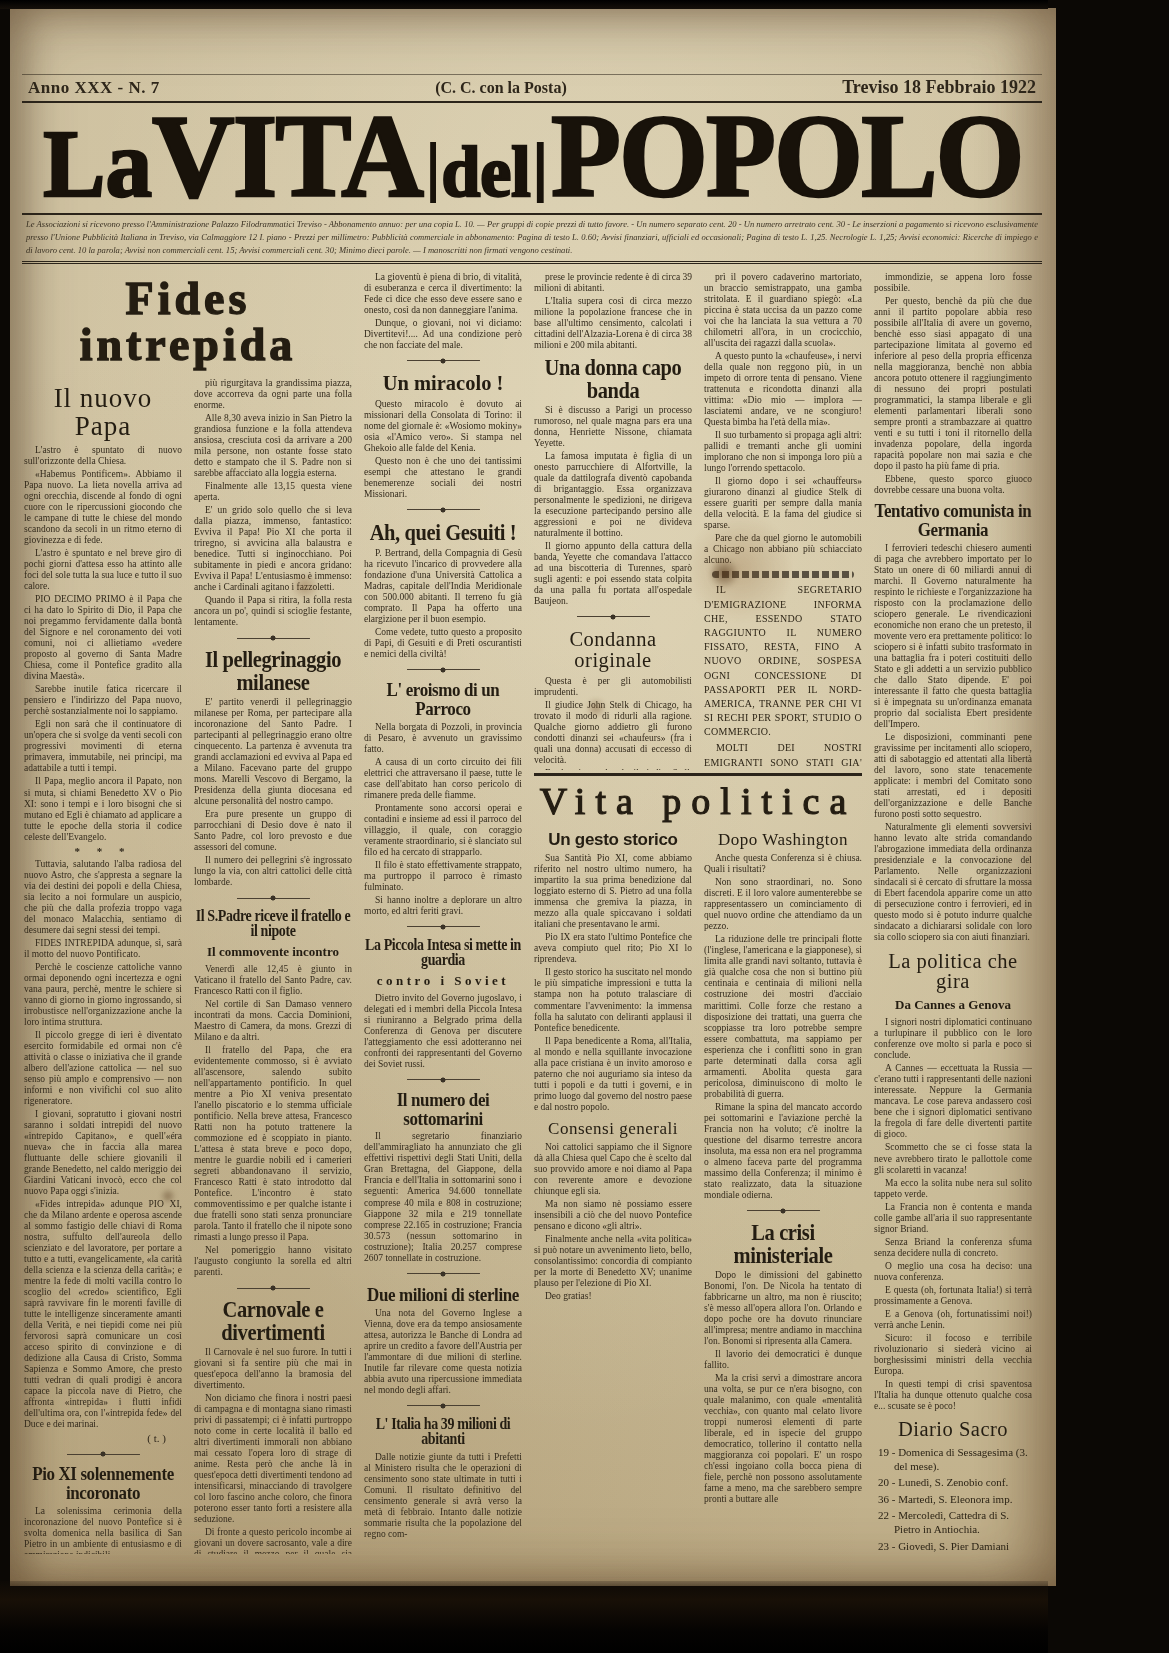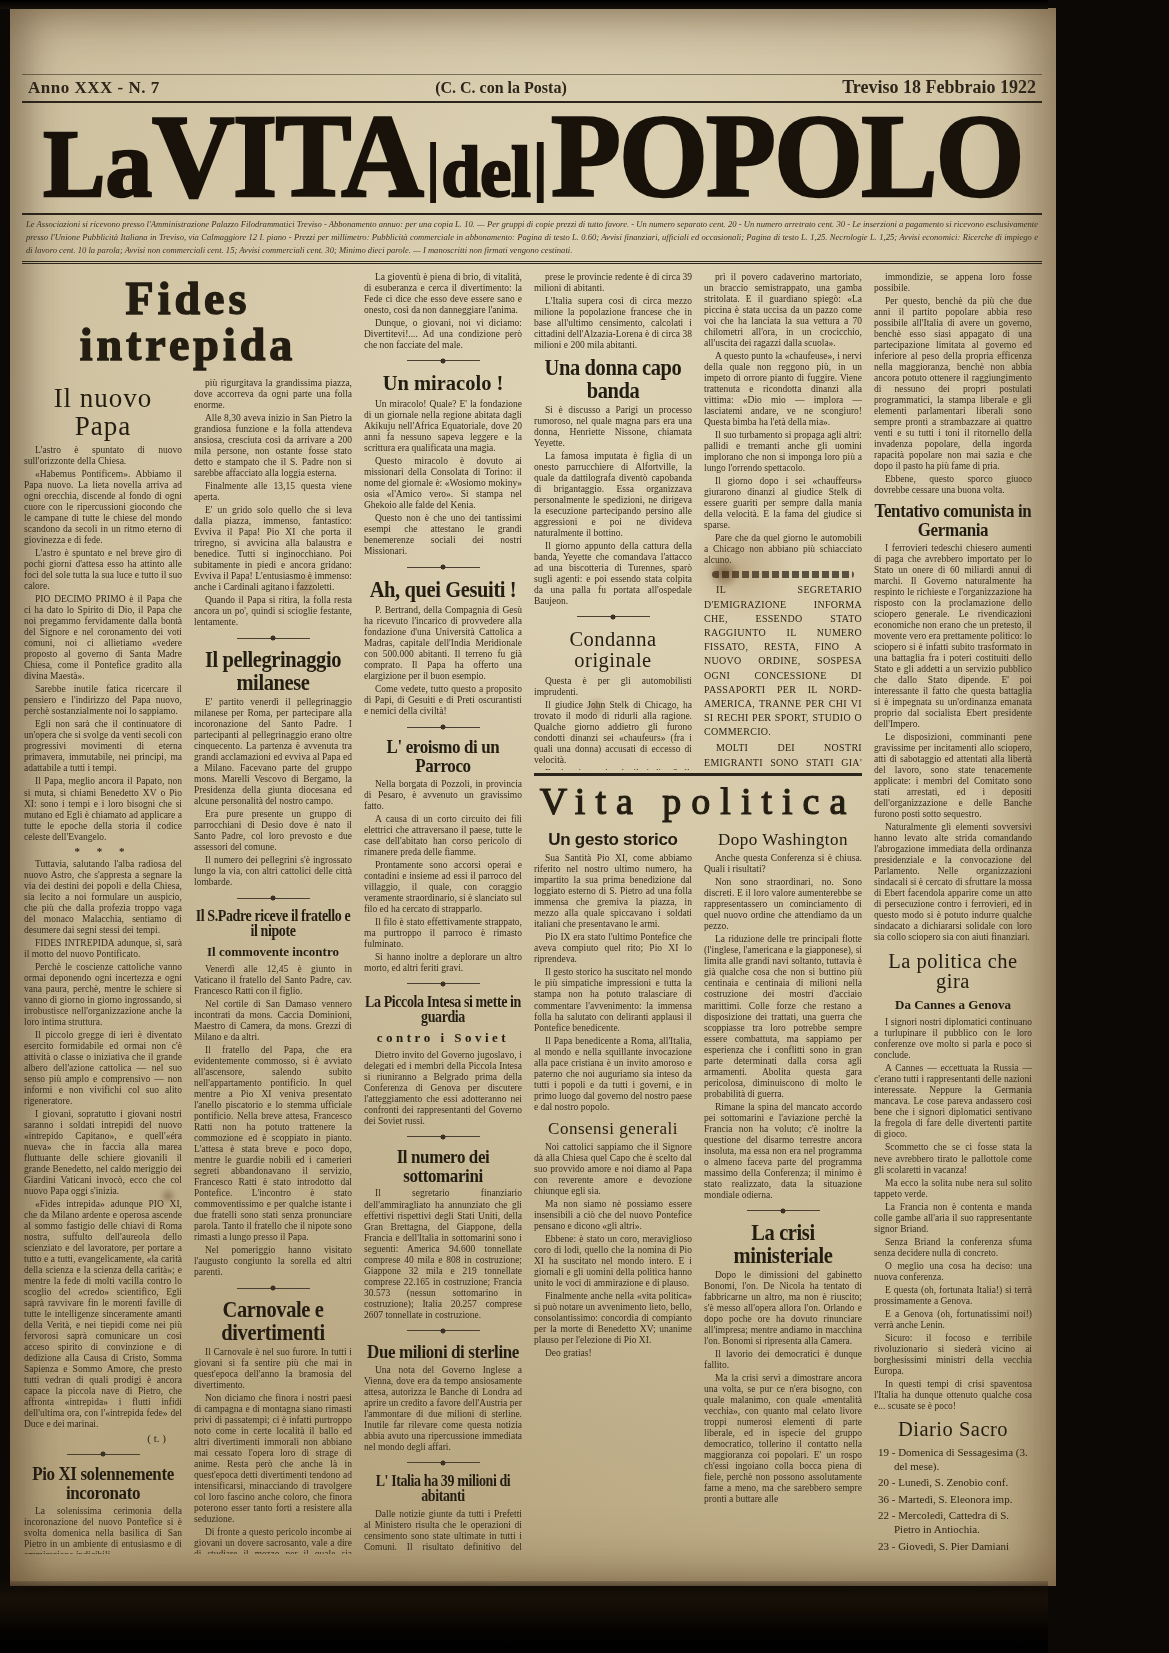--- a/index.html
+++ b/index.html
@@ -154,21 +154,20 @@
               <div class="para">Di fronte a questo pericolo incombe ai giovani un dovere sacrosanto, vale a dire di studiare il mezzo per il quale sia possibile impedire gli effetti dannosissimi di tutte quelle iniziative, che col pretesto della allegria deturpano il candore di tanta gioventù.</div>
             </div>
         </div>
       </div>
 
       <div class="col">
           <div class="para">La gioventù è piena di brio, di vitalità, di esuberanza e cerca il divertimento: la Fede ci dice che esso deve essere sano e onesto, così da non danneggiare l'anima.</div>
           <div class="para">Dunque, o giovani, noi vi diciamo: Divertitevi!.... Ad una condizione però che non facciate del male.</div>
           <div class="orn"></div>
           <div class="hl sz-lg">Un miracolo !</div>
-          <div class="para">Un miracolo! Quale? E' la fondazione di un giornale nella regione abitata dagli Akikuju nell'Africa Equatoriale, dove 20 anni fa nessuno sapeva leggere e la scrittura era qualificata una magia.</div>
           <div class="para">Questo miracolo è dovuto ai missionari della Consolata di Torino: il nome del giornale è: «Wosiomo mokiny» osia «l'Amico vero». Si stampa nel Ghekoio alle falde del Kenia.</div>
           <div class="para">Questo non è che uno dei tantissimi esempi che attestano le grandi benemerenze sociali dei nostri Missionari.</div>
           <div class="orn"></div>
           <div class="hl sz-lg v-cond">Ah, quei Gesuiti !</div>
           <div class="para">P. Bertrand, della Compagnia di Gesù ha ricevuto l'incarico di provvedere alla fondazione d'una Università Cattolica a Madras, capitale dell'India Meridionale con 500.000 abitanti. Il terreno fu già comprato. Il Papa ha offerto una elargizione per il buon esempio.</div>
           <div class="para">Come vedete, tutto questo a proposito di Papi, di Gesuiti e di Preti oscurantisti e nemici della civiltà!</div>
           <div class="orn"></div>
           <div class="hl sz-md v-cond">L' eroismo di un Parroco</div>
           <div class="para">Nella borgata di Pozzoli, in provincia di Pesaro, è avvenuto un gravissimo fatto.</div>
           <div class="para">A causa di un corto circuito dei fili elettrici che attraversano il paese, tutte le case dell'abitato han corso pericolo di rimanere preda delle fiamme.</div>
@@ -200,42 +199,41 @@
               <div class="para">La famosa imputata è figlia di un onesto parrucchiere di Alfortville, la quale da dattilografa diventò capobanda di brigantaggio. Essa organizzava personalmente le spedizioni, ne dirigeva la esecuzione partecipando persino alle aggressioni e poi ne divideva naturalmente il bottino.</div>
               <div class="para">Il giorno appunto della cattura della banda, Yeyette che comandava l'attacco ad una biscotteria di Turennes, sparò sugli agenti: e poi essendo stata colpita da una palla fu portata all'ospedale Baujeon.</div>
               <div class="orn"></div>
               <div class="hl sz-lg v-light">Condanna originale</div>
               <div class="para">Questa è per gli automobilisti imprudenti.</div>
               <div class="para">Il giudice John Stelk di Chicago, ha trovato il modo di ridurli alla ragione. Qualche giorno addietro gli furono condotti dinanzi sei «chaufeurs» (fra i quali una donna) accusati di eccesso di velocità.</div>
               <div class="para">Era la prima volta che il giudice Stelk «funzionava» a Chicago. Egli considerò il delitto da un punto di vista inatteso: «Niente multa — sentenziò — vi farò condurre al deposito mortuario, vi vedrete il cadavere di una bimba schiacciata da uno dei vostri simili». E così fece.</div>
             </div>
           <div>
               <div class="para">prì il povero cadaverino martoriato, un braccio semistrappato, una gamba stritolata. E il guardiano spiegò: «La piccina è stata uccisa da un pazzo come voi che ha lanciata la sua vettura a 70 chilometri all'ora, in un crocicchio, all'uscita dei ragazzi dalla scuola».</div>
-              <div class="para">A questo punto la «chaufeuse», i nervi della quale non reggono più, in un impeto di orrore pianto di fuggire. Viene trattenuta e ricondotta dinanzi alla vittima: «Dio mio — implora — lasciatemi andare, ve ne scongiuro! Questa bimba ha l'età della mia».</div>
+              <div class="para">A questo punto la «chaufeuse», i nervi della quale non reggono più, in un impeto di orrore tenta di pensano. Viene trattenuta e ricondotta dinanzi alla vittima: «Dio mio — implora — lasciatemi andare, ve ne scongiuro! Questa bimba ha l'età della mia».</div>
               <div class="para">Il suo turbamento si propaga agli altri: pallidi e tremanti anche gli uomini implorano che non si imponga loro più a lungo l'orrendo spettacolo.</div>
               <div class="para">Il giorno dopo i sei «chauffeurs» giurarono dinanzi al giudice Stelk di essere guariti per sempre dalla mania della velocità. E la fama del giudice si sparse.</div>
               <div class="para">Pare che da quel giorno le automobili a Chicago non abbiano più schiacciato alcuno.</div>
               <div class="wave"></div>
               <div class="para caps">IL SEGRETARIO D'EMIGRAZIONE INFORMA CHE, ESSENDO STATO RAGGIUNTO IL NUMERO FISSATO, RESTA, FINO A NUOVO ORDINE, SOSPESA OGNI CONCESSIONE DI PASSAPORTI PER IL NORD-AMERICA, TRANNE PER CHI VI SI RECHI PER SPORT, STUDIO O COMMERCIO.</div>
               <div class="para caps">MOLTI DEI NOSTRI EMIGRANTI SONO STATI GIA' RIMPATRIATI CON GLI STESSI PIROSCAFI ED ALTRI SE NE ASPETTANO, CONDANNATI ALLA PIU' SQUALLIDA MISERIA.</div>
             </div>
         </div>
         <div class="vita-rule"></div>
         <div class="span-hl" id="vita-hl">Vita politica</div>
         <div class="duo bottom">
           <div>
               <div class="hl sz-md v-sans">Un gesto storico</div>
               <div class="para">Sua Santità Pio XI, come abbiamo riferito nel nostro ultimo numero, ha impartito la sua prima benedizione dal loggiato esterno di S. Pietro ad una folla immensa che gremiva la piazza, in mezzo alla quale spiccavano i soldati italiani che presentavano le armi.</div>
               <div class="para">Pio IX era stato l'ultimo Pontefice che aveva compiuto quel rito; Pio XI lo riprendeva.</div>
               <div class="para">Il gesto storico ha suscitato nel mondo le più simpatiche impressioni e tutta la stampa non ha potuto tralasciare di commentare l'avvenimento: la immensa folla ha salutato con deliranti applausi il Pontefice benedicente.</div>
               <div class="para">Il Papa benedicente a Roma, all'Italia, al mondo e nella squillante invocazione alla pace cristiana è un invito amoroso e paterno che noi auguriamo sia inteso da tutti i popoli e da tutti i governi, e in primo luogo dal governo del nostro paese e dal nostro popolo.</div>
               <div class="hl sz-md v-light">Consensi generali</div>
               <div class="para">Noi cattolici sappiamo che il Signore dà alla Chiesa quel Capo che è scelto dal suo provvido amore e noi diamo al Papa con reverente amore e devozione chiunque egli sia.</div>
               <div class="para">Ma non siamo nè possiamo essere insensibili a ciò che del nuovo Pontefice pensano e dicono «gli altri».</div>
-              <div class="para">Ebbene: è stato un coro, meraviglioso coro di lodi, quello che la nomina di Pio XI ha suscitato nel mondo intero. E i giornali e gli uomini della politica hanno unito le voci di ammirazione e di plauso.</div>
               <div class="para">Finalmente anche nella «vita politica» si può notare un avvenimento lieto, bello, consolantissimo: concordia di compianto per la morte di Benedetto XV; unanime plauso per l'elezione di Pio XI.</div>
               <div class="para">Deo gratias!</div>
             </div>
           <div>
               <div class="hl sz-md v-light">Dopo Washington</div>
               <div class="para">Anche questa Conferenza si è chiusa. Quali i risultati?</div>
               <div class="para">Non sono straordinari, no. Sono discreti. E il loro valore aumenterebbe se rappresentassero un cominciamento di quel nuovo ordine che attendiamo da un pezzo.</div>
               <div class="para">La riduzione delle tre principali flotte (l'inglese, l'americana e la giapponese), si limita alle grandi navi soltanto, tuttavia è già qualche cosa che non si buttino più centinaia e centinaia di milioni nella costruzione dei mostri d'acciaio marittimi. Colle forze che restano a disposizione dei trattati, una guerra che scoppiasse tra loro potrebbe sempre essere combattuta, ma sappiamo per esperienza che i conflitti sono in gran parte determinati dalla corsa agli armamenti. Abolita questa gara pericolosa, diminuiscono di molto le probabilità di guerra.</div>
               <div class="para">Rimane la spina del mancato accordo pei sottomarini e l'aviazione perchè la Francia non ha voluto; c'è inoltre la questione del disarmo terrestre ancora insoluta, ma essa non era nel programma o almeno faceva parte del programma massimo della Conferenza; il minimo è stato realizzato, data la situazione mondiale odierna.</div>
               <div class="orn"></div>

